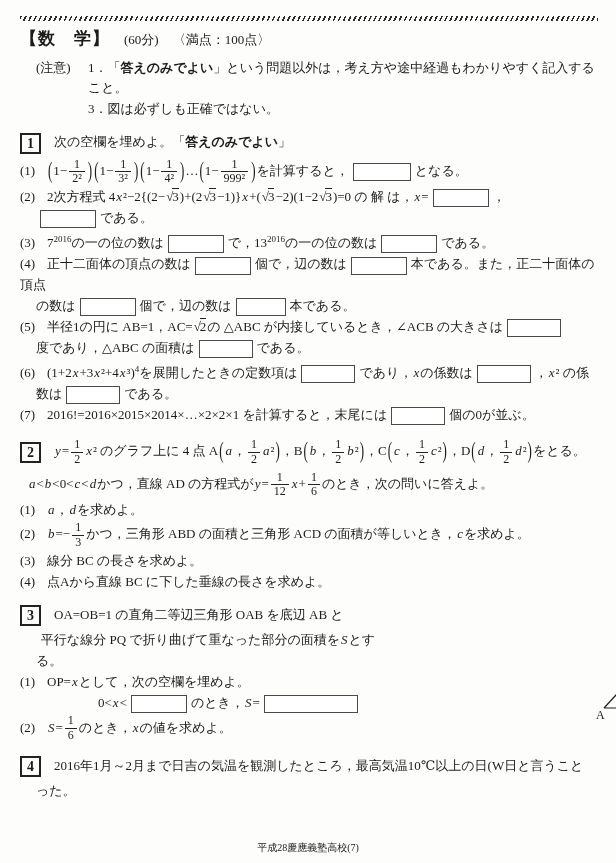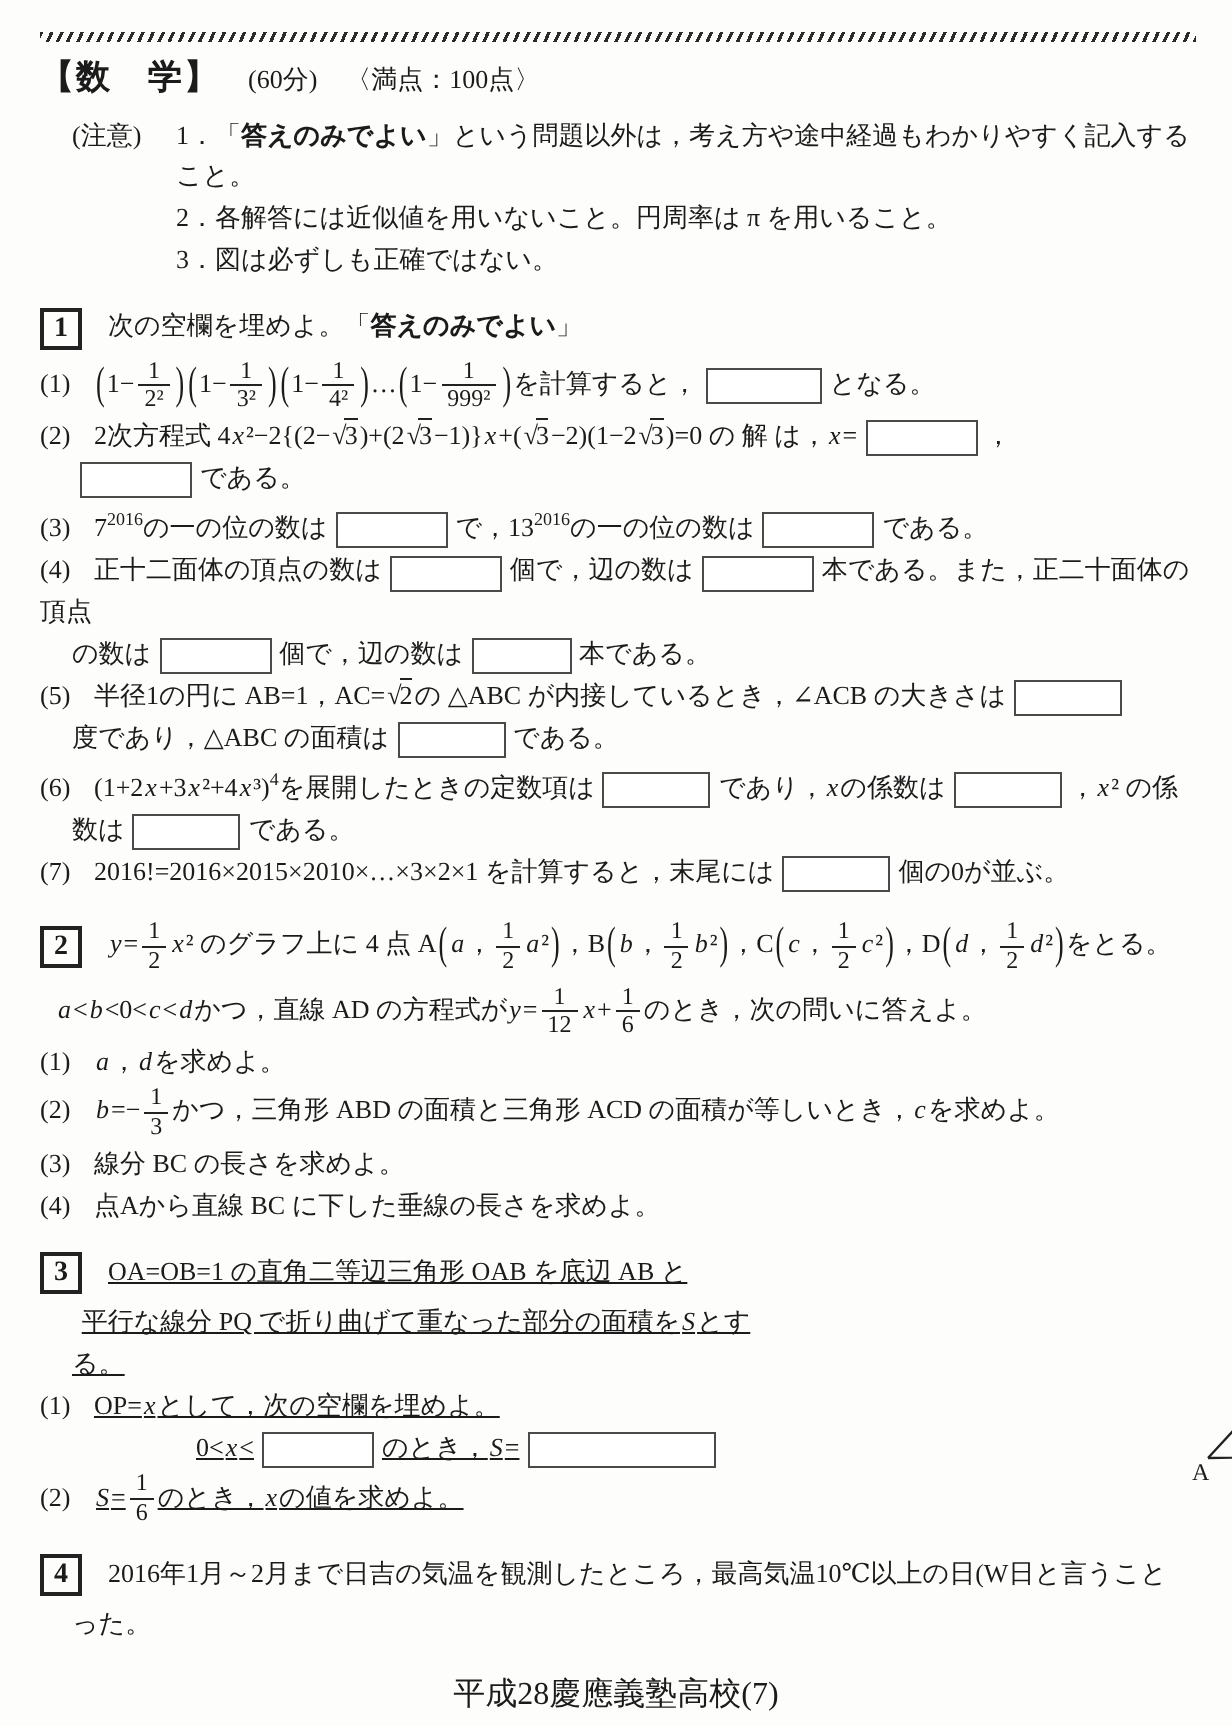--- a/index.html
+++ b/index.html
@@ -31,63 +31,62 @@
   .frac{display:inline-block;text-align:center;vertical-align:middle;
     margin:0 2px;line-height:1.15;font-size:12px;}
   .fn{display:block;border-bottom:1px solid #222;padding:0 3px;}
   .fd{display:block;padding:0 3px;}
   .sqrt{white-space:nowrap;margin:0 1px;}
   .rs{margin-right:-1px;}
   .ovl{border-top:1px solid #222;}
   .abox{display:inline-block;width:52px;height:16px;border:1px solid #4a4a4a;
     background:#fff;vertical-align:middle;margin:0 4px;}
   .bp{display:inline-block;transform:scaleY(1.75);margin:0 1px;}
-  .with-figure{position:relative;padding-right:218px;text-decoration:underline;}
+  .with-figure{position:relative;padding-right:218px;}
   .figure{position:absolute;right:-210px;top:-10px;width:220px;height:130px;}
   .with-figure .figure{right:-218px;}
-  .footer{position:absolute;left:0;right:0;top:838px;text-align:center;font-size:16px;}
+  .footer{position:absolute;left:0;right:0;top:838px;text-align:center;font-size:10px;}
   svg text{font-family:"Liberation Serif","DejaVu Serif",serif;font-size:12px;fill:#1b1b1b;}
 </style>
 </head>
 <body>
 
 <div class="content">
   <div class="toprule"></div>
 
   <div class="hdr">
     <span class="title">【数　学】</span>
     <span class="t2">(60分)</span>
     <span class="t2">〈満点：100点〉</span>
   </div>
 
   <div class="notice">
     <div class="nline">
       <span class="nlabel">(注意)</span>
       <span id="notice-first"><span class="tx">1．「</span><span class="bd">答えのみでよい</span><span class="tx">」という問題以外は，考え方や途中経過もわかりやすく記入すること。</span></span>
     </div>
     <div class="nrest" id="notice-rest">
-        <div class="row"><span class="tx">2．各解答には近似値を用いないこと。円周率は π を用いること。</span></div>
         <div class="row"><span class="tx">3．図は必ずしも正確ではない。</span></div>
       </div>
   </div>
 
   <div id="sections">
       <section class="section">
         <div class="row sechead"><span class="secnum">1</span><span class="rbody"><span class="tx">次の空欄を埋めよ。「</span><span class="bd">答えのみでよい</span><span class="tx">」</span></span></div>
         <div class="row"><span class="qlabel">(1)</span><span class="rbody"><span class="bp">(</span><span class="tx">1−</span><span class="frac"><span class="fn">1</span><span class="fd">2²</span></span><span class="bp">)</span><span class="bp">(</span><span class="tx">1−</span><span class="frac"><span class="fn">1</span><span class="fd">3²</span></span><span class="bp">)</span><span class="bp">(</span><span class="tx">1−</span><span class="frac"><span class="fn">1</span><span class="fd">4²</span></span><span class="bp">)</span><span class="tx">…</span><span class="bp">(</span><span class="tx">1−</span><span class="frac"><span class="fn">1</span><span class="fd">999²</span></span><span class="bp">)</span><span class="tx">を計算すると，</span><span class="abox" style="width: 56px;"></span><span class="tx">となる。</span></span></div>
         <div class="row"><span class="qlabel">(2)</span><span class="rbody"><span class="tx">2次方程式 4</span><span class="v">x</span><span class="tx">²−2{(2−</span><span class="sqrt"><span class="rs">√</span><span class="ovl">3</span></span><span class="tx">)+(2</span><span class="sqrt"><span class="rs">√</span><span class="ovl">3</span></span><span class="tx">−1)}</span><span class="v">x</span><span class="tx">+(</span><span class="sqrt"><span class="rs">√</span><span class="ovl">3</span></span><span class="tx">−2)(1−2</span><span class="sqrt"><span class="rs">√</span><span class="ovl">3</span></span><span class="tx">)=0 の 解 は，</span><span class="v">x</span><span class="tx">=</span><span class="abox" style="width: 54px;"></span><span class="tx">，</span></span></div>
         <div class="row" style="margin-left: 16px;"><span class="rbody"><span class="abox" style="width: 54px;"></span><span class="tx">である。</span></span></div>
         <div class="row"><span class="qlabel">(3)</span><span class="rbody"><span class="tx">7</span><sup class="sp2">2016</sup><span class="tx">の一の位の数は</span><span class="abox" style="width: 54px;"></span><span class="tx">で，13</span><sup class="sp2">2016</sup><span class="tx">の一の位の数は</span><span class="abox" style="width: 54px;"></span><span class="tx">である。</span></span></div>
         <div class="row"><span class="qlabel">(4)</span><span class="rbody"><span class="tx">正十二面体の頂点の数は</span><span class="abox" style="width: 54px;"></span><span class="tx">個で，辺の数は</span><span class="abox" style="width: 54px;"></span><span class="tx">本である。また，正二十面体の頂点</span></span></div>
         <div class="row" style="margin-left: 16px;"><span class="rbody"><span class="tx">の数は</span><span class="abox" style="width: 54px;"></span><span class="tx">個で，辺の数は</span><span class="abox" style="width: 48px;"></span><span class="tx">本である。</span></span></div>
         <div class="row"><span class="qlabel">(5)</span><span class="rbody"><span class="tx">半径1の円に AB=1，AC=</span><span class="sqrt"><span class="rs">√</span><span class="ovl">2</span></span><span class="tx">の △ABC が内接しているとき，∠ACB の大きさは</span><span class="abox" style="width: 52px;"></span></span></div>
         <div class="row" style="margin-left: 16px;"><span class="rbody"><span class="tx">度であり，△ABC の面積は</span><span class="abox" style="width: 52px;"></span><span class="tx">である。</span></span></div>
         <div class="row"><span class="qlabel">(6)</span><span class="rbody"><span class="tx">(1+2</span><span class="v">x</span><span class="tx">+3</span><span class="v">x</span><span class="tx">²+4</span><span class="v">x</span><span class="tx">³)</span><sup class="sp2">4</sup><span class="tx">を展開したときの定数項は</span><span class="abox" style="width: 52px;"></span><span class="tx">であり，</span><span class="v">x</span><span class="tx">の係数は</span><span class="abox" style="width: 52px;"></span><span class="tx">，</span><span class="v">x</span><span class="tx">² の係</span></span></div>
         <div class="row" style="margin-left: 16px;"><span class="rbody"><span class="tx">数は</span><span class="abox" style="width: 52px;"></span><span class="tx">である。</span></span></div>
-        <div class="row"><span class="qlabel">(7)</span><span class="rbody"><span class="tx">2016!=2016×2015×2010×…×3×2×1 を計算すると，末尾には</span><span class="abox" style="width: 52px;"></span><span class="tx">個の0が並ぶ。</span></span></div>
+        <div class="row"><span class="qlabel">(7)</span><span class="rbody"><span class="tx">2016!=2016×2015×2014×…×2×2×1 を計算すると，末尾には</span><span class="abox" style="width: 52px;"></span><span class="tx">個の0が並ぶ。</span></span></div>
       </section>
       <section class="section">
         <div class="row sechead"><span class="secnum">2</span><span class="rbody"><span class="v">y</span><span class="tx">=</span><span class="frac"><span class="fn">1</span><span class="fd">2</span></span><span class="v">x</span><span class="tx">² のグラフ上に 4 点 A</span><span class="bp">(</span><span class="v">a</span><span class="tx">，</span><span class="frac"><span class="fn">1</span><span class="fd">2</span></span><span class="v">a</span><span class="tx">²</span><span class="bp">)</span><span class="tx">，B</span><span class="bp">(</span><span class="v">b</span><span class="tx">，</span><span class="frac"><span class="fn">1</span><span class="fd">2</span></span><span class="v">b</span><span class="tx">²</span><span class="bp">)</span><span class="tx">，C</span><span class="bp">(</span><span class="v">c</span><span class="tx">，</span><span class="frac"><span class="fn">1</span><span class="fd">2</span></span><span class="v">c</span><span class="tx">²</span><span class="bp">)</span><span class="tx">，D</span><span class="bp">(</span><span class="v">d</span><span class="tx">，</span><span class="frac"><span class="fn">1</span><span class="fd">2</span></span><span class="v">d</span><span class="tx">²</span><span class="bp">)</span><span class="tx">をとる。</span></span></div>
         <div class="row" style="margin-left: 8px;"><span class="rbody"><span class="v">a</span><span class="tx">&lt;</span><span class="v">b</span><span class="tx">&lt;0&lt;</span><span class="v">c</span><span class="tx">&lt;</span><span class="v">d</span><span class="tx">かつ，直線 AD の方程式が</span><span class="v">y</span><span class="tx">=</span><span class="frac"><span class="fn">1</span><span class="fd">12</span></span><span class="v">x</span><span class="tx">+</span><span class="frac"><span class="fn">1</span><span class="fd">6</span></span><span class="tx">のとき，次の問いに答えよ。</span></span></div>
         <div class="row"><span class="qlabel">(1)</span><span class="rbody"><span class="v">a</span><span class="tx">，</span><span class="v">d</span><span class="tx">を求めよ。</span></span></div>
         <div class="row"><span class="qlabel">(2)</span><span class="rbody"><span class="v">b</span><span class="tx">=−</span><span class="frac"><span class="fn">1</span><span class="fd">3</span></span><span class="tx">かつ，三角形 ABD の面積と三角形 ACD の面積が等しいとき，</span><span class="v">c</span><span class="tx">を求めよ。</span></span></div>
         <div class="row"><span class="qlabel">(3)</span><span class="rbody"><span class="tx">線分 BC の長さを求めよ。</span></span></div>
         <div class="row"><span class="qlabel">(4)</span><span class="rbody"><span class="tx">点Aから直線 BC に下した垂線の長さを求めよ。</span></span></div>
       </section>
       <section class="section with-figure">

